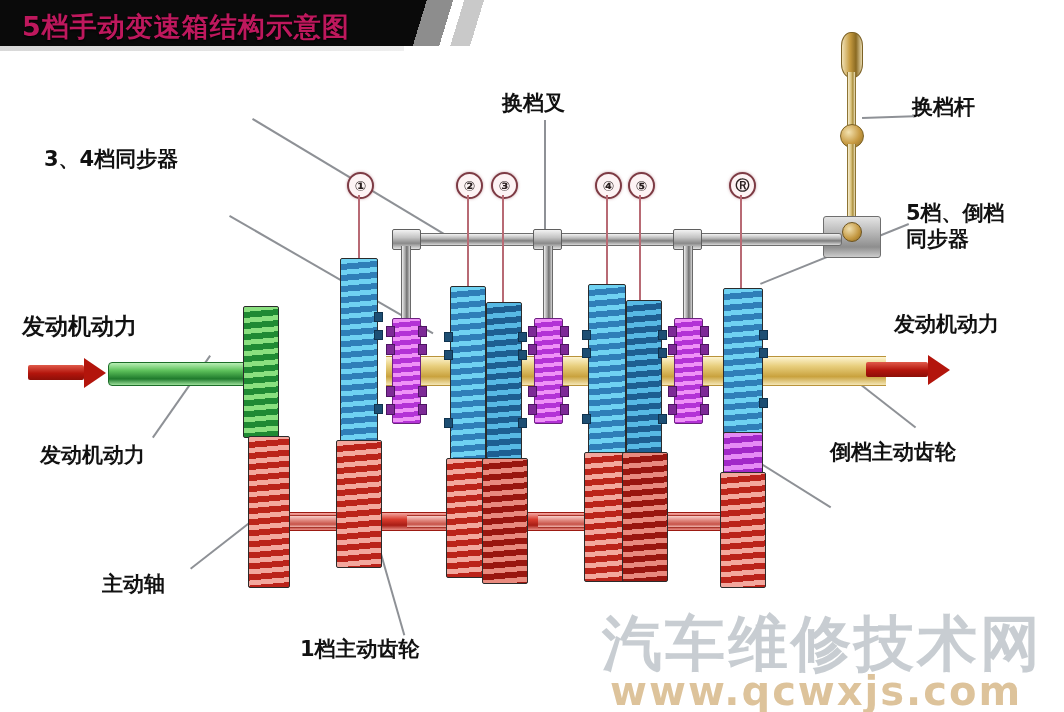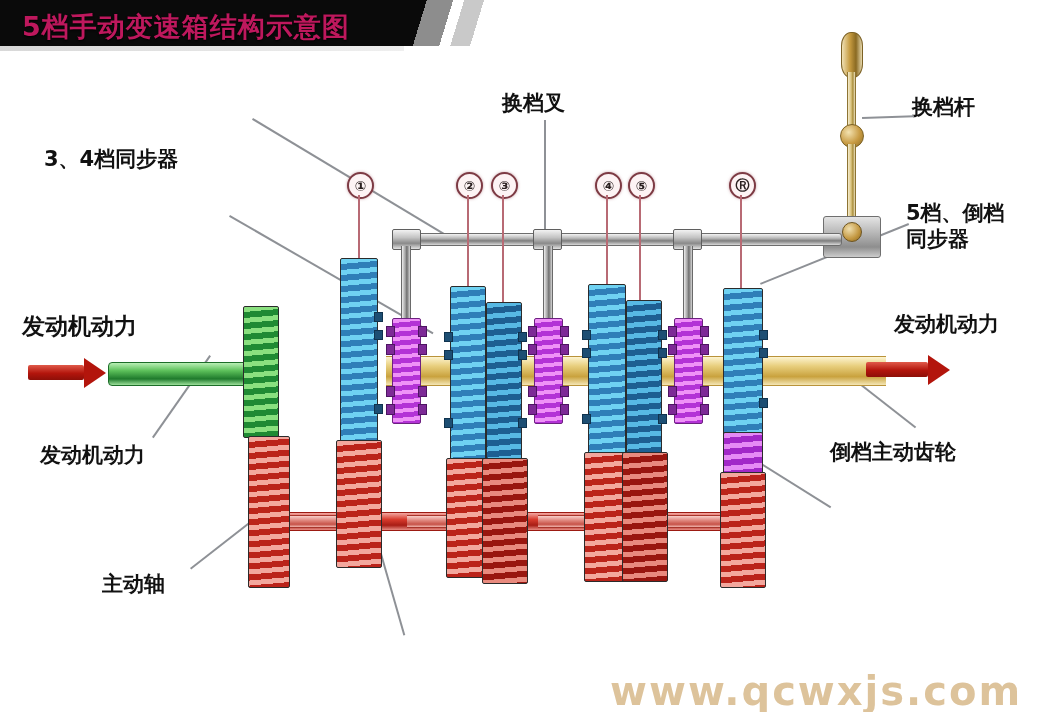--- a/index.html
+++ b/index.html
@@ -131,22 +131,24 @@
   <div class="lbl" style="left:22px;top:312px;font-size:23px;">发动机动力</div>
   <div class="arrow-red" style="left:28px;top:358px;width:78px;height:30px;">
     <div class="tail" style="width:56px;"></div>
     <div class="head" style="left:56px;"></div>
   </div>
   <div class="lbl" style="left:40px;top:443px;">发动机动力</div>
   <div class="leader" style="left:152px;top:437px;width:100px;transform:rotate(-55deg);"></div>
 
   <div class="lbl" style="left:102px;top:572px;">主动轴</div>
   <div class="leader" style="left:190px;top:568px;width:110px;transform:rotate(-38deg);"></div>
+  <div class="lbl" style="left:300px;top:637px;">1档主动齿轮</div>
   <div class="leader" style="left:370px;top:512px;width:128px;transform:rotate(74deg);"></div>
 
+  <div class="wm-cn">汽车维修技术网</div>
   <div class="wm-url">www.qcwxjs.com</div>
 
   <div class="leader" style="left:745px;top:586px;width:52px;transform:rotate(-92deg);"></div>
 
   <div class="lever-knob" style="left:841px;top:32px;"></div>
   <div class="lever-rod" style="left:847px;top:72px;height:58px;"></div>
   <div class="lever-ball" style="left:840px;top:124px;"></div>
   <div class="lever-rod" style="left:847px;top:144px;height:76px;"></div>
   <div class="lever-base" style="left:823px;top:216px;"></div>
   <div class="lever-pivot" style="left:842px;top:222px;"></div>

